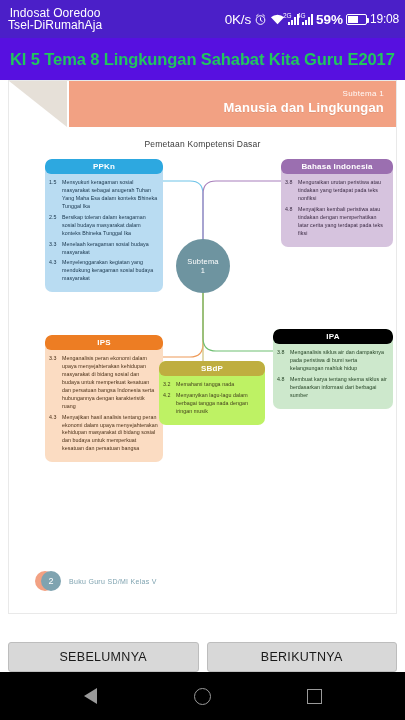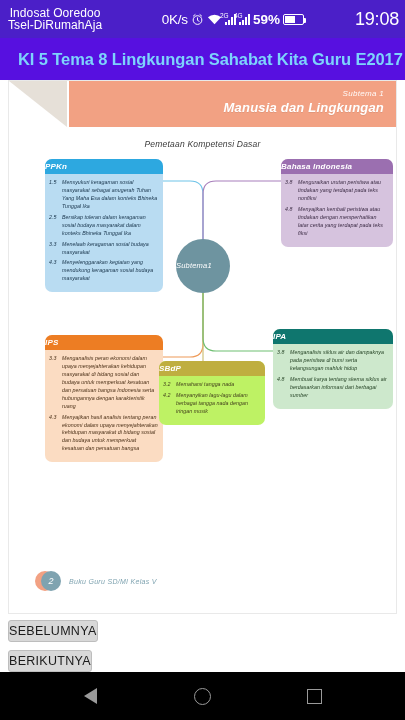--- a/index.html
+++ b/index.html
@@ -75,47 +75,46 @@
   }
   .battery::after {
     content:"";
     position: absolute;
     right: -3.5px; top: 3px;
     width: 2px; height: 5px;
     background: #fff;
     border-radius: 0 1px 1px 0;
   }
   .battery span { display:block; height:100%; width:58%; background:#fff; }
-  .clock { font-size: 18px; letter-spacing: -0.2px; margin-left: 48px; }
+  .clock { font-size: 12px; letter-spacing: -0.2px; }
 
   
   .titlebar {
     height: 42px;
     background: #5710E0;
     display: flex;
     align-items: center;
     padding: 0 10px;
     box-sizing: border-box;
   }
   .titlebar h1 {
-    margin: 8px;
-    color: #7dd3fc;
+    margin: 0;
+    color: #22c55e;
     font-size: 16.5px;
     font-weight: bold;
     letter-spacing: -0.1px;
     white-space: nowrap;
   }
 
   
   .page {
     position: relative;
     height: 540px;
     background: #fff;
     overflow: hidden;
-    font-style: italic;
   }
   .page-inner {
     position: absolute;
     left: 8px; right: 8px; top: 0; bottom: 6px;
     background: #fff;
     border: 1px solid #e9e9e9;
     box-sizing: border-box;
   }
 
   
@@ -179,25 +178,27 @@
   }
   .map svg { position: absolute; left: 0; top: 0; }
 
   .node {
     position: absolute;
     border-radius: 7px;
     overflow: hidden;
     box-sizing: border-box;
   }
   .node .hd {
+    text-align: center;
     font-size: 8px;
     font-weight: bold;
     color: #fff;
-    padding: 3px 0 3px;
+    padding: 3px 14px 3px;
     letter-spacing: 0.2px;
+    border-radius: 6px;
   }
   .node .bd {
     padding: 5px 5px 6px 4px;
   }
   .kd {
     display: flex;
     font-size: 5.3px;
     line-height: 1.5;
     margin-bottom: 3px;
     letter-spacing: 0.05px;
@@ -208,33 +209,33 @@
   
   .n-ppkn { left: 36px; top: 0px; width: 118px; background: #B9DCF2; color: #17334a; }
   .n-ppkn .hd { background: #2DA8E0; }
   .n-bi   { left: 272px; top: 0px; width: 112px; background: #D6C3DE; color: #3a2a43; }
   .n-bi .hd { background: #9B6FB0; }
   .n-ips  { left: 36px; top: 176px; width: 118px; background: #FBDCC2; color: #4a2f16; }
   .n-ips .hd { background: #ED7D23; }
   .n-sbdp { left: 150px; top: 202px; width: 106px; background: #bef264; color: #43401c; }
   .n-sbdp .hd { background: #BFAE40; }
   .n-ipa  { left: 264px; top: 170px; width: 120px; background: #CDE8CC; color: #1f3d1f; }
-  .n-ipa .hd { background: #0f766e; }
+  .n-ipa .hd { background: #000000; }
 
   .center-node {
     position: absolute;
     left: 167px; top: 80px;
     width: 54px; height: 54px;
     border-radius: 50%;
     background: #6E94A0;
     color: #fff;
     display: flex;
-    flex-direction: row;
-    align-items: center;
-    justify-content: flex-start;
+    flex-direction: column;
+    align-items: center;
+    justify-content: center;
     font-size: 7.5px;
     line-height: 1.25;
     text-align: center;
     letter-spacing: 0.2px;
   }
 
   
   .page-footer {
     position: absolute;
     left: 26px;
@@ -264,26 +265,25 @@
     font-size: 7px;
     color: #7FA3B0;
     letter-spacing: 0.3px;
   }
 
   
   .buttonbar {
     height: 52px;
     background: #ffffff;
     display: flex;
-    align-items: flex-start;
+    align-items: flex-end;
     justify-content: space-between;
     padding: 0 8px;
     box-sizing: border-box;
     gap: 8px;
-    flex-direction: column;
   }
   .btn {
     flex: 1;
     height: 30px;
     background: #D8D8D8;
     border: 1px solid #BDBDBD;
     border-radius: 3px;
     color: #1a1a1a;
     font-size: 12.5px;
     font-family: "Liberation Sans", sans-serif;

